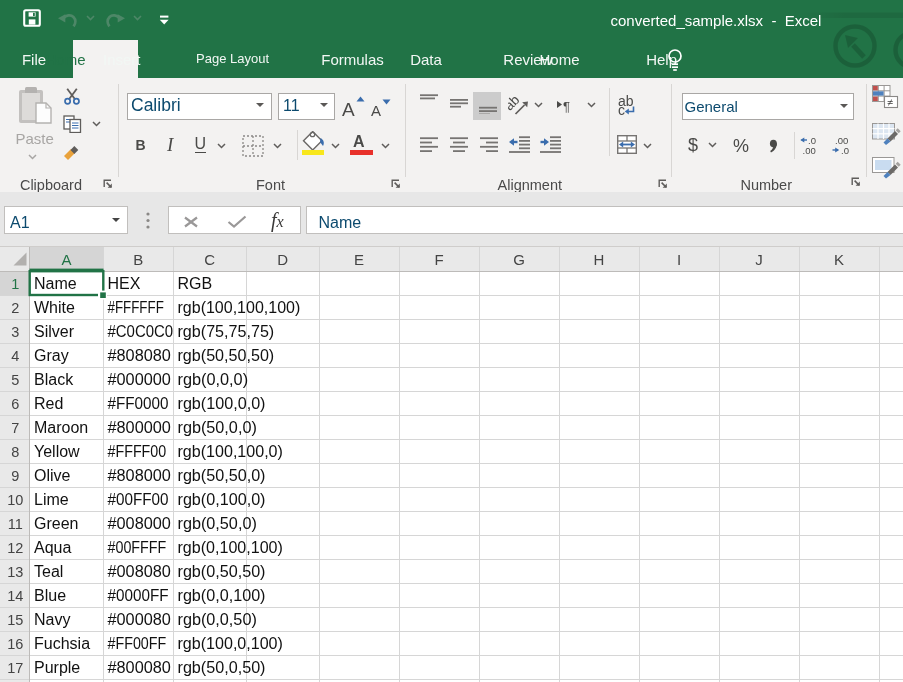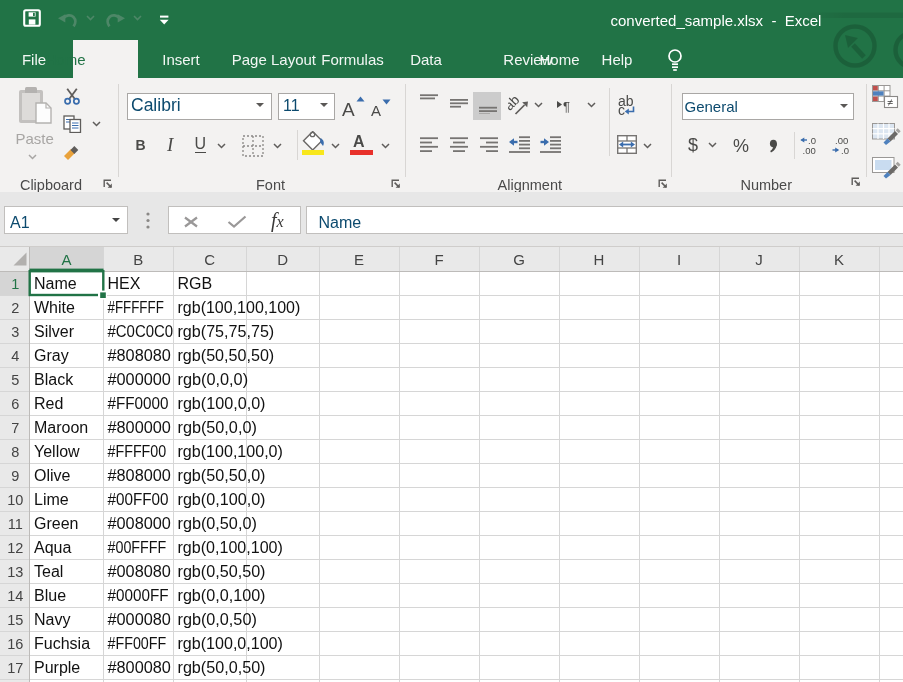--- a/index.html
+++ b/index.html
@@ -49,27 +49,27 @@
       <polyline points="1,1 4.5,4.5 8,1" fill="none" stroke="#4d8767" stroke-width="1.6"></polyline>
     </svg>
 <svg class="abs" style="left:159px;top:15px" width="11" height="11">
 <rect x="1" y="0.6" width="8.4" height="2" fill="#ffffff"></rect>
 <polygon points="0.8,4.8 9.6,4.8 5.2,9.6" fill="#ffffff"></polygon>
 </svg>
 <div class="t" style="left:450px;top:12px;width:532px;text-align:center;font-size:15px;color:#ffffff">converted_sample.xlsx&nbsp;&nbsp;-&nbsp;&nbsp;Excel</div>
 <div class="abs" style="left:72.5px;top:40px;width:65.5px;height:38px;background:#f3f2f1"></div>
 <div class="t" style="left:-26px;top:51px;width:120px;text-align:center;font-size:15px;color:#f2f7f4">File</div>
 <div class="t" style="left:45.5px;top:51px;width:120px;text-align:left;font-size:15px;color:#217346">Home</div>
-<div class="t" style="left:121px;top:51px;width:120px;text-align:center;font-size:15px;color:#f2f7f4">Insert</div>
-<div class="t" style="left:196px;top:51px;width:120px;text-align:right;font-size:15px;color:#f2f7f4">Page Layout</div>
+<div class="t" style="left:103px;top:51px;width:120px;font-size:15px;color:#f2f7f4">Insert</div>
+<div class="t" style="left:196px;top:51px;width:120px;text-align:left;font-size:13px;color:#f2f7f4">Page Layout</div>
 <div class="t" style="left:292.5px;top:51px;width:120px;text-align:center;font-size:15px;color:#f2f7f4">Formulas</div>
 <div class="t" style="left:366px;top:51px;width:120px;text-align:center;font-size:15px;color:#f2f7f4">Data</div>
 <div class="t" style="left:432.5px;top:51px;width:120px;text-align:right;font-size:15px;color:#f2f7f4">Review</div>
 <div class="t" style="left:499.5px;top:51px;width:120px;text-align:center;font-size:15px;color:#f2f7f4">Home</div>
-<div class="t" style="left:557px;top:51px;width:120px;text-align:center;font-size:15px;color:#f2f7f4">Help</div>
+<div class="t" style="left:557px;top:51px;width:120px;text-align:right;font-size:15px;color:#f2f7f4">Help</div>
 <svg class="abs" style="left:666px;top:48px" width="18" height="24">
 <circle cx="9" cy="8" r="6" fill="none" stroke="#ffffff" stroke-width="1.7"></circle>
 <line x1="6" y1="16.2" x2="12" y2="16.2" stroke="#ffffff" stroke-width="1.7"></line>
 <line x1="6" y1="19.2" x2="12" y2="19.2" stroke="#ffffff" stroke-width="1.7"></line>
 <line x1="7.2" y1="22" x2="10.8" y2="22" stroke="#ffffff" stroke-width="1.7"></line>
 </svg>
 <div class="abs" style="left:0;top:78px;width:903px;height:114px;background:#f3f2f1"></div>
 <div class="abs" style="left:0;top:191.5px;width:903px;height:1px;background:#d2d0ce"></div>
 <div class="sep" style="left:117.5px;top:84px;height:93px"></div>
 <div class="sep" style="left:405px;top:84px;height:93px"></div>

